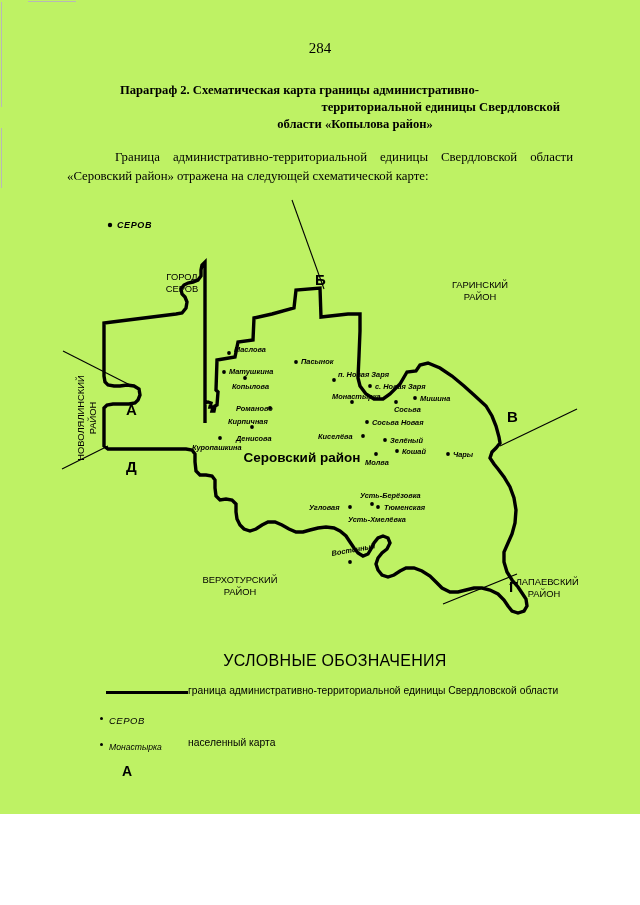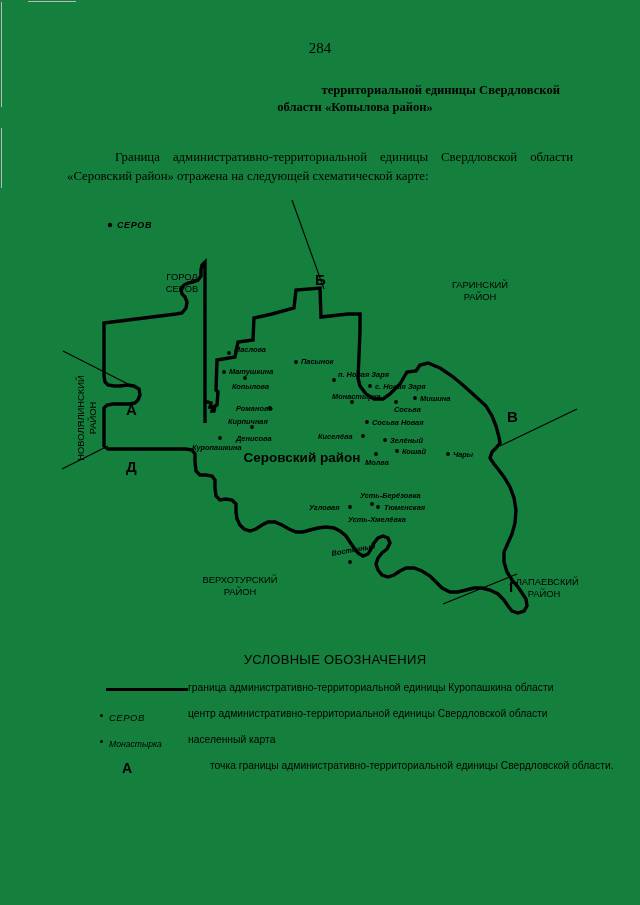--- a/index.html
+++ b/index.html
@@ -13,22 +13,22 @@
     height: 905px;
     overflow: hidden;
     font-family: "Liberation Serif", "DejaVu Serif", serif;
     color: #000000;
     position: relative;
   }
   .page {
     position: absolute;
     inset: 0;
     width: 640px;
-    height: 905px;
-    background: #15803d;
+    height: 814px;
+    background: #bef264;
   }
 
   
   .page-number {
     position: absolute;
     top: 40px;
     left: 0;
     width: 640px;
     text-align: center;
     font-size: 15px;
@@ -76,21 +76,21 @@
   
   .legend {
     position: absolute;
     top: 652px;
     left: 60px;
     width: 520px;
   }
   .legend-title {
     text-align: center;
     font-family: "Liberation Sans", "DejaVu Sans", sans-serif;
-    font-size: 13px;
+    font-size: 16px;
     letter-spacing: .3px;
     margin-left: 30px;
   }
   .legend-rows {
     margin-top: 14px;
     position: relative;
   }
   .legend-row {
     position: relative;
     height: 26px;
@@ -164,20 +164,21 @@
 
 <div class="page">
 
   <div class="scan-edge" style="left:28px; top:1px; width:48px; height:1px;"></div>
   <div class="scan-edge" style="left:1px; top:2px; width:1px; height:105px;"></div>
   <div class="scan-edge" style="left:1px; top:128px; width:1px; height:60px;"></div>
 
   <div class="page-number">284</div>
 
   <div class="heading">
+    <span class="line1">Параграф 2. Схематическая карта границы административно-</span>
     <span class="line2">территориальной единицы Свердловской</span>
     <span class="line3">области «Копылова район»</span>
   </div>
 
   <div class="intro">Граница административно-территориальной единицы Свердловской области «Серовский район» отражена на следующей схематической карте:</div>
 
   <div class="map-wrap">
     <svg class="map-svg" width="520" height="460" viewBox="0 0 520 460" xmlns="http://www.w3.org/2000/svg">
 
       <path fill="none" stroke="#000" stroke-width="3.4" stroke-linejoin="miter" stroke-linecap="butt" d="M 145,227
@@ -336,40 +337,38 @@
 
   <div class="legend">
     <div class="legend-title">УСЛОВНЫЕ ОБОЗНАЧЕНИЯ</div>
 
     <div class="legend-rows">
 
       <div class="legend-row r1">
         <div class="legend-key">
           <span class="key-line"></span>
         </div>
-        <div class="legend-desc">граница административно-территориальной единицы Куропашкина области</div>
+        <div class="legend-desc">граница административно-территориальной единицы Свердловской области</div>
       </div>
 
       <div class="legend-row r2">
         <div class="legend-key">
           <span class="key-dot"></span><span class="key-city">СЕРОВ</span>
         </div>
-        <div class="legend-desc">центр административно-территориальной единицы Свердловской области</div>
       </div>
 
       <div class="legend-row r3">
         <div class="legend-key">
           <span class="key-dot"></span><span class="key-settlement">Монастырка</span>
         </div>
         <div class="legend-desc">населенный карта</div>
       </div>
 
       <div class="legend-row r4">
         <div class="legend-key">
           <span class="key-point">А</span>
         </div>
-        <div class="legend-desc">точка границы административно-территориальной единицы Свердловской области.</div>
       </div>
 
     </div>
   </div>
 
 </div>
 
 </body></html>

